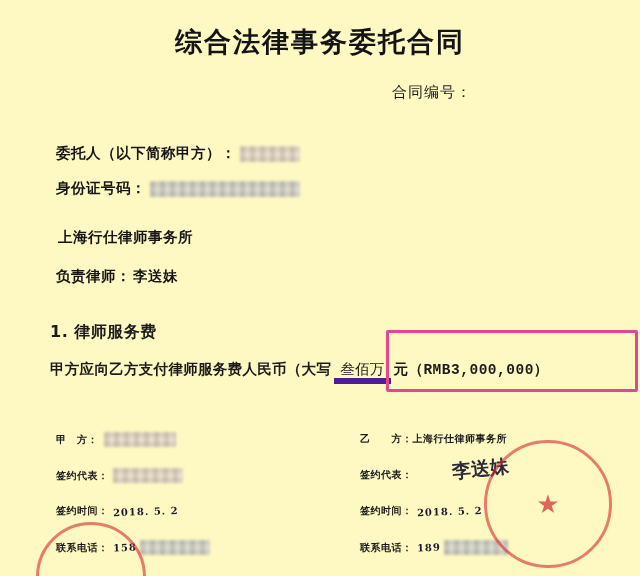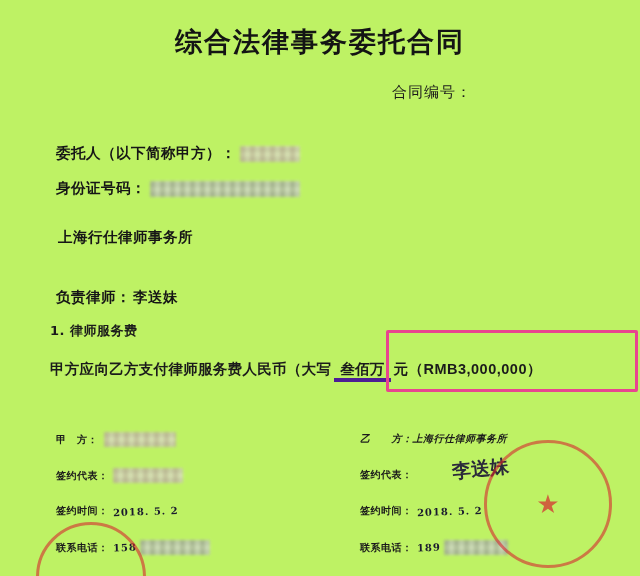--- a/index.html
+++ b/index.html
@@ -11,21 +11,21 @@
     width: 640px;
     height: 576px;
     position: relative;
     overflow: hidden;
     font-family: "DejaVu Sans", "Liberation Sans", sans-serif;
     color: #1b1b1b;
   }
   .page {
     position: absolute;
     inset: 0;
-    background: #bef264;
+    background: #fef9c3;
   }
   
   .doc-title {
     position: absolute;
     left: 0;
     right: 0;
     top: 24px;
     text-align: center;
     font-family: "DejaVu Serif", "Liberation Serif", serif;
     font-size: 27px;
@@ -74,42 +74,42 @@
     background:
       repeating-linear-gradient(90deg, rgba(190,170,165,.6) 0 5px, rgba(220,210,208,.5) 5px 10px),
       repeating-linear-gradient(0deg, rgba(175,160,158,.5) 0 5px, rgba(228,220,218,.45) 5px 10px);
   }
 
   
   .section-head {
     position: absolute;
     left: 50px;
     top: 322px;
-    font-size: 13px;
+    font-size: 16px;
     font-weight: 700;
     letter-spacing: .5px;
   }
   .fee-line {
     position: absolute;
     left: 50px;
     top: 360px;
     font-size: 14.5px;
     font-weight: 700;
     letter-spacing: .3px;
     white-space: nowrap;
   }
   .amount-cn {
     font-family: "DejaVu Serif", "Liberation Serif", serif;
-    font-weight: 700;
-    border-bottom: 4px solid #4c1d95;
+    font-weight: 400;
+    border-bottom: 6px solid #4c1d95;
     padding: 0 6px 1px 6px;
     margin: 0 3px;
   }
   .amount-num {
-    font-family: Liberation Sans, sans-serif;
+    font-family: Liberation Mono, monospace;
     letter-spacing: .5px;
   }
 
   
   .highlight-box {
     position: absolute;
     left: 386px;
     top: 330px;
     width: 252px;
     height: 62px;
@@ -196,21 +196,21 @@
 
   <div class="field-row" style="left:56px; top:144px;">
     <span>委托人（以下简称甲方）：</span>
     <span class="redact warm" style="width:60px;height:16px;margin-left:4px;"></span>
   </div>
 
   <div class="field-row" style="left:56px; top:228px;">
     <span class="value">上海行仕律师事务所</span>
   </div>
 
-  <div class="field-row" style="left:56px; top:267px;margin-top:21px;">
+  <div class="field-row" style="left:56px; top:267px;">
     <span>负责律师：</span>
     <span class="value">李送妹</span>
   </div>
 
   <div class="section-head">1. 律师服务费</div>
 
   <div class="fee-line">
     <span>甲方应向乙方支付律师服务费人民币（大写</span><span class="amount-cn">叁佰万</span><span>元</span><span class="amount-num">（RMB3,000,000）</span>
   </div>
 
@@ -230,21 +230,21 @@
       <span class="handwrite" style="margin-left:4px;">2018. 5. 2</span>
     </div>
     <div class="sig-line" style="left:56px; top:540px;">
       <span>联系电话：</span>
       <span class="handwrite" style="margin-left:4px;">158</span>
       <span class="redact" style="width:70px;height:15px;margin-left:4px;"></span>
     </div>
   </div>
 
   <div class="sig-col">
-    <div class="sig-line" style="left:360px; top:432px;font-style:italic;">
+    <div class="sig-line" style="left:360px; top:432px;">
       <span>乙　　方：</span>
       <span class="value">上海行仕律师事务所</span>
     </div>
     <div class="sig-line" style="left:360px; top:468px;">
       <span>签约代表：</span>
     </div>
     <div class="sig-line" style="left:360px; top:504px;">
       <span>签约时间：</span>
       <span class="handwrite" style="margin-left:4px;">2018. 5. 2</span>
     </div>

